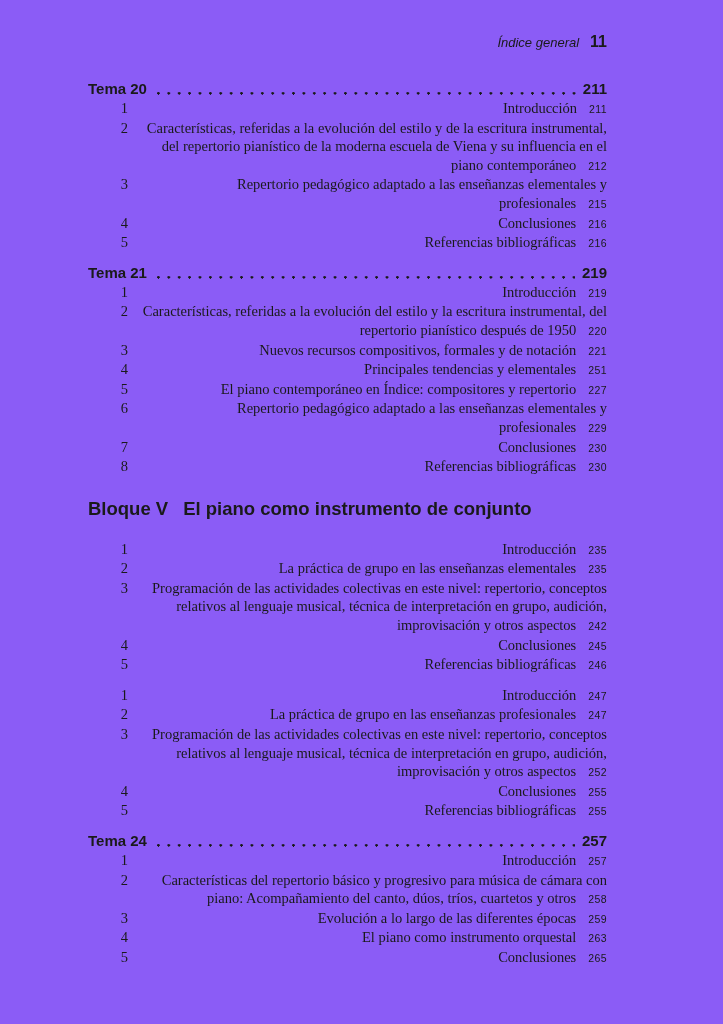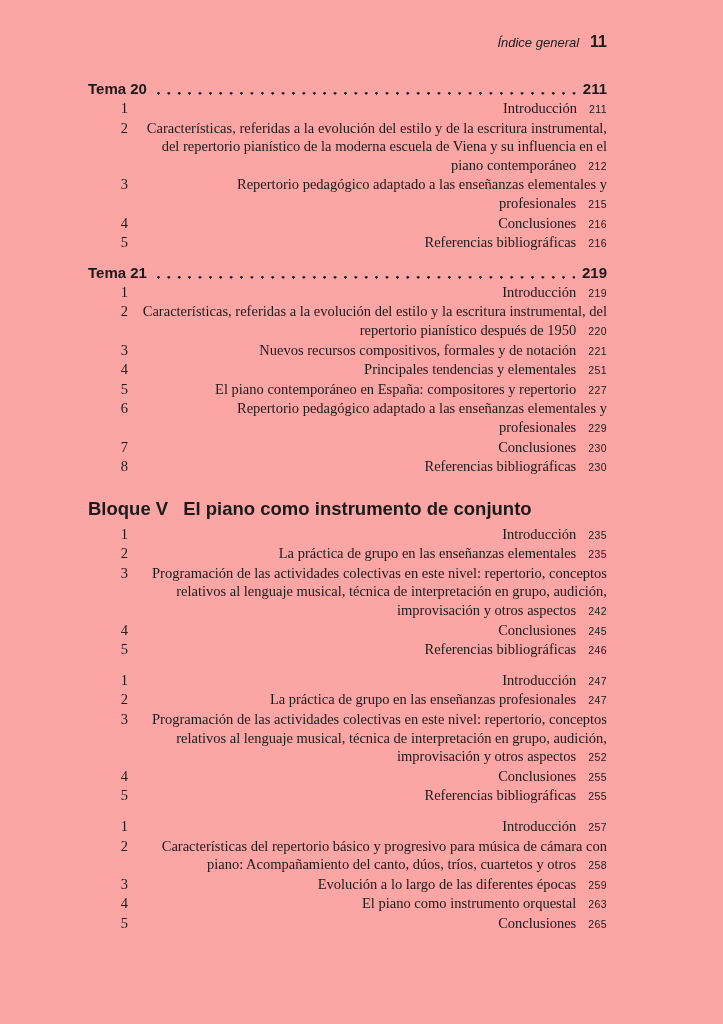--- a/index.html
+++ b/index.html
@@ -12,21 +12,21 @@
     height: 1024px;
     color: #1a1a1a;
     font-family: "Liberation Serif", serif;
     overflow: hidden;
   }
   .page {
     box-sizing: border-box;
     width: 723px;
     height: 1024px;
     padding: 34px 116px 0 88px;
-    background: #fca5a5;
+    background: #8b5cf6;
   }
   
   .page-header {
     display: flex;
     justify-content: flex-end;
     align-items: baseline;
     gap: 11px;
     font-family: "Liberation Sans", sans-serif;
     font-size: 13px;
     line-height: 16px;
@@ -73,21 +73,21 @@
     margin-left: 12px;
     white-space: nowrap;
   }
 
   
   .bloque {
     font-family: "Liberation Sans", sans-serif;
     font-weight: bold;
     font-size: 18.5px;
     line-height: 23px;
-    margin: 20px 0 5px 0;
+    margin: 20px 0 20px 0;
   }
   .bloque-title { margin-left: 15px; }
 </style>
 </head>
 <body>
 
 <div class="page">
   <header class="page-header">
     <span class="header-title">Índice general</span>
     <span class="header-pagenum">11</span>
@@ -140,21 +140,21 @@
           <li class="toc-item">
             <span class="item-num">3</span>
             <span class="item-body"><span class="item-text">Nuevos recursos compositivos, formales y de notación</span><span class="item-page">221</span></span>
           </li>
           <li class="toc-item">
             <span class="item-num">4</span>
             <span class="item-body"><span class="item-text">Principales tendencias y elementales</span><span class="item-page">251</span></span>
           </li>
           <li class="toc-item">
             <span class="item-num">5</span>
-            <span class="item-body"><span class="item-text">El piano contemporáneo en España: compositores y repertorio</span><span class="item-page">227</span></span>
+            <span class="item-body"><span class="item-text">El piano contemporáneo en Índice: compositores y repertorio</span><span class="item-page">227</span></span>
           </li>
           <li class="toc-item">
             <span class="item-num">6</span>
             <span class="item-body"><span class="item-text">Repertorio pedagógico adaptado a las enseñanzas elementales y profesionales</span><span class="item-page">229</span></span>
           </li>
           <li class="toc-item">
             <span class="item-num">7</span>
             <span class="item-body"><span class="item-text">Conclusiones</span><span class="item-page">230</span></span>
           </li>
           <li class="toc-item">
@@ -206,20 +206,25 @@
             <span class="item-num">4</span>
             <span class="item-body"><span class="item-text">Conclusiones</span><span class="item-page">255</span></span>
           </li>
           <li class="toc-item">
             <span class="item-num">5</span>
             <span class="item-body"><span class="item-text">Referencias bibliográficas</span><span class="item-page">255</span></span>
           </li>
         </ol>
       </section>
       <section class="tema">
+        <div class="tema-heading">
+          <span class="tema-label">Tema 24</span>
+          <span class="leader"></span>
+          <span class="tema-page">257</span>
+        </div>
         <ol class="toc-items">
           <li class="toc-item">
             <span class="item-num">1</span>
             <span class="item-body"><span class="item-text">Introducción</span><span class="item-page">257</span></span>
           </li>
           <li class="toc-item">
             <span class="item-num">2</span>
             <span class="item-body"><span class="item-text">Características del repertorio básico y progresivo para música de cámara con piano: Acompañamiento del canto, dúos, tríos, cuartetos y otros</span><span class="item-page">258</span></span>
           </li>
           <li class="toc-item">

